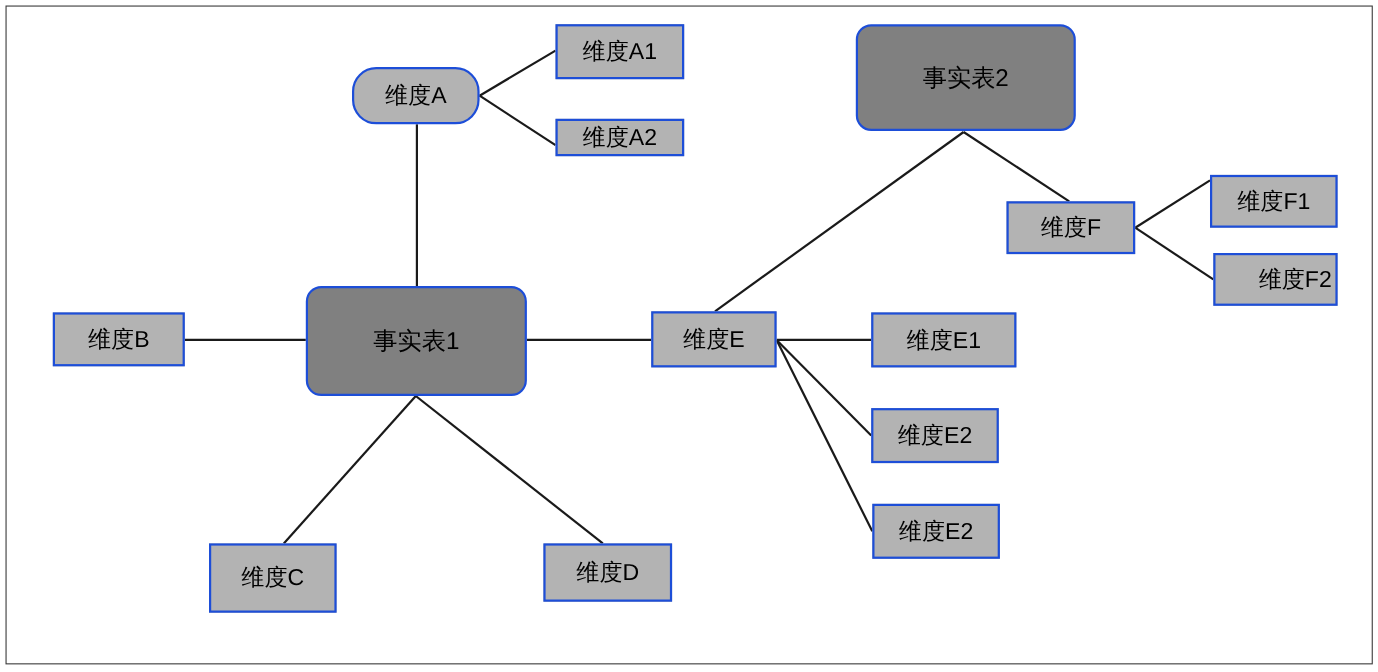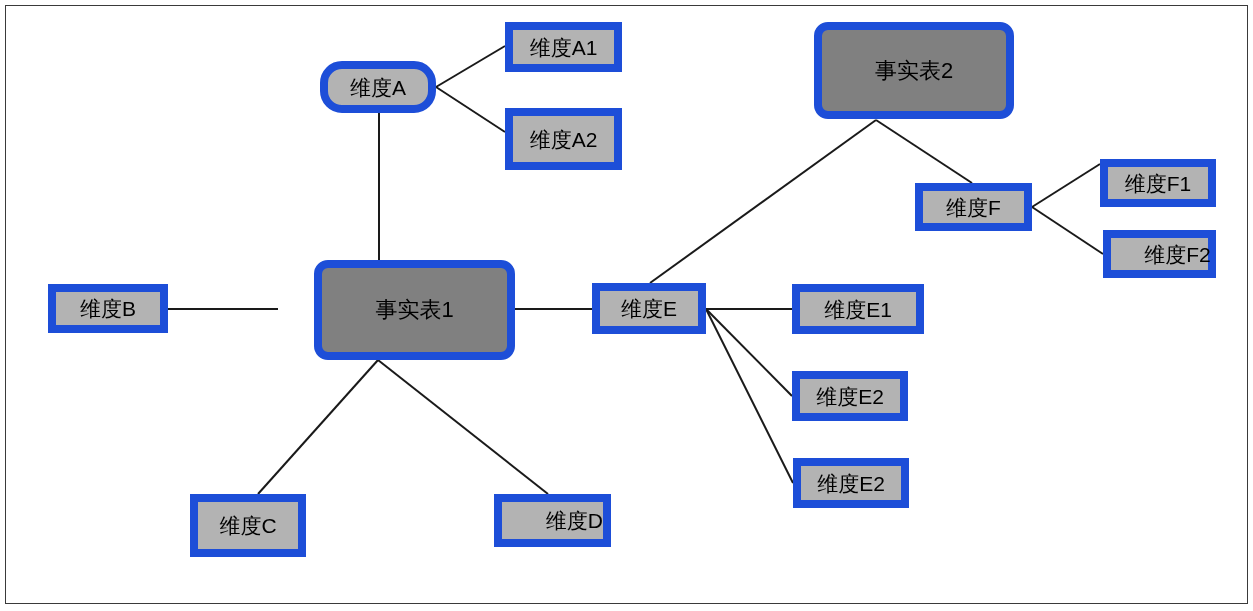--- a/index.html
+++ b/index.html
@@ -36,34 +36,33 @@
     width: 1253px;
     height: 611px;
     pointer-events: none;
   }
   .node {
     position: absolute;
     box-sizing: border-box;
     display: flex;
     align-items: center;
     justify-content: center;
-    border: 8px solid #1d4ed8;
+    border: 2px solid #1d4ed8;
     color: #000000;
     white-space: nowrap;
     line-height: 1;
   }
   .node.dim {
     background: #b3b3b3;
     font-size: 21px;
   }
   .node.fact {
     background: #808080;
     border-radius: 14px;
     font-size: 22px;
-    margin-left: 36px;
   }
   .node .label {
     display: block;
     pointer-events: none;
   }
 </style>
 </head>
 <body>
 
 <div id="canvas">
@@ -90,30 +89,30 @@
       </div>
       <div class="node fact" style="left: 778px; top: 22px; width: 200px; height: 97px;">
         <span class="label">事实表2</span>
       </div>
       <div class="node dim" style="left: 320px; top: 61px; width: 116px; height: 52px; border-radius: 22px;">
         <span class="label">维度A</span>
       </div>
       <div class="node dim" style="left: 505px; top: 22px; width: 117px; height: 50px;">
         <span class="label">维度A1</span>
       </div>
-      <div class="node dim" style="left: 505px; top: 108px; width: 117px; height: 62px;">
+      <div class="node dim" style="left: 505px; top: 108px; width: 117px; height: 34px;">
         <span class="label">维度A2</span>
       </div>
       <div class="node dim" style="left: 48px; top: 284px; width: 120px; height: 49px; align-items: center;">
         <span class="label">维度B</span>
       </div>
       <div class="node dim" style="left: 190px; top: 494px; width: 116px; height: 63px;">
         <span class="label">维度C</span>
       </div>
-      <div class="node dim" style="left: 494px; top: 494px; width: 117px; height: 53px; justify-content: flex-end;">
+      <div class="node dim" style="left: 494px; top: 494px; width: 117px; height: 53px;">
         <span class="label">维度D</span>
       </div>
       <div class="node dim" style="left: 592px; top: 283px; width: 114px; height: 51px;">
         <span class="label">维度E</span>
       </div>
       <div class="node dim" style="left: 792px; top: 284px; width: 132px; height: 50px;">
         <span class="label">维度E1</span>
       </div>
       <div class="node dim" style="left: 792px; top: 371px; width: 116px; height: 50px;">
         <span class="label">维度E2</span>

